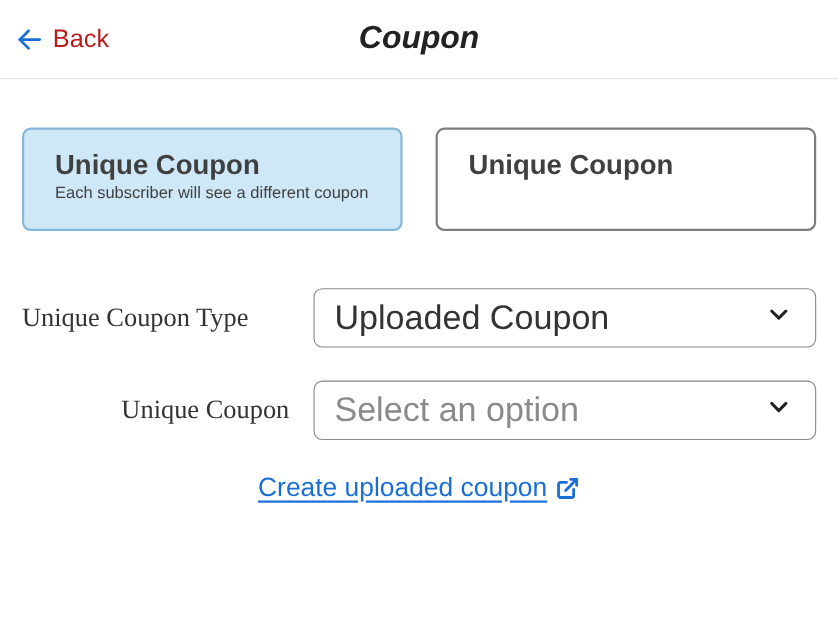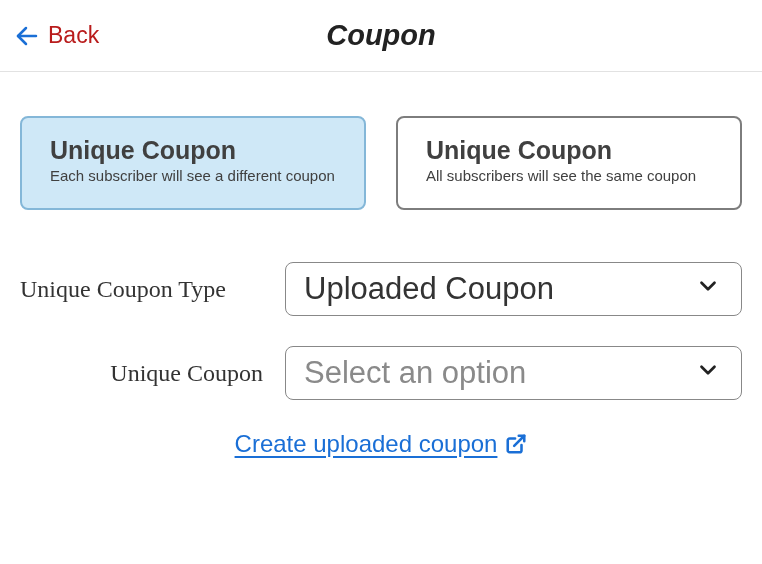--- a/index.html
+++ b/index.html
@@ -137,21 +137,20 @@
 
 <div class="content">
 
   <div class="cards">
     <div class="card selected">
       <div class="card-title">Unique Coupon</div>
       <div class="card-desc">Each subscriber will see a different coupon</div>
     </div>
     <div class="card unselected">
       <div class="card-title">Unique Coupon</div>
-      <div class="card-desc">All subscribers will see the same coupon</div>
     </div>
   </div>
 
   <div class="form">
 
     <div class="form-row">
       <div class="form-label">Unique Coupon Type</div>
       <div class="select">
         <span class="select-text">Uploaded Coupon</span>
         <span>

